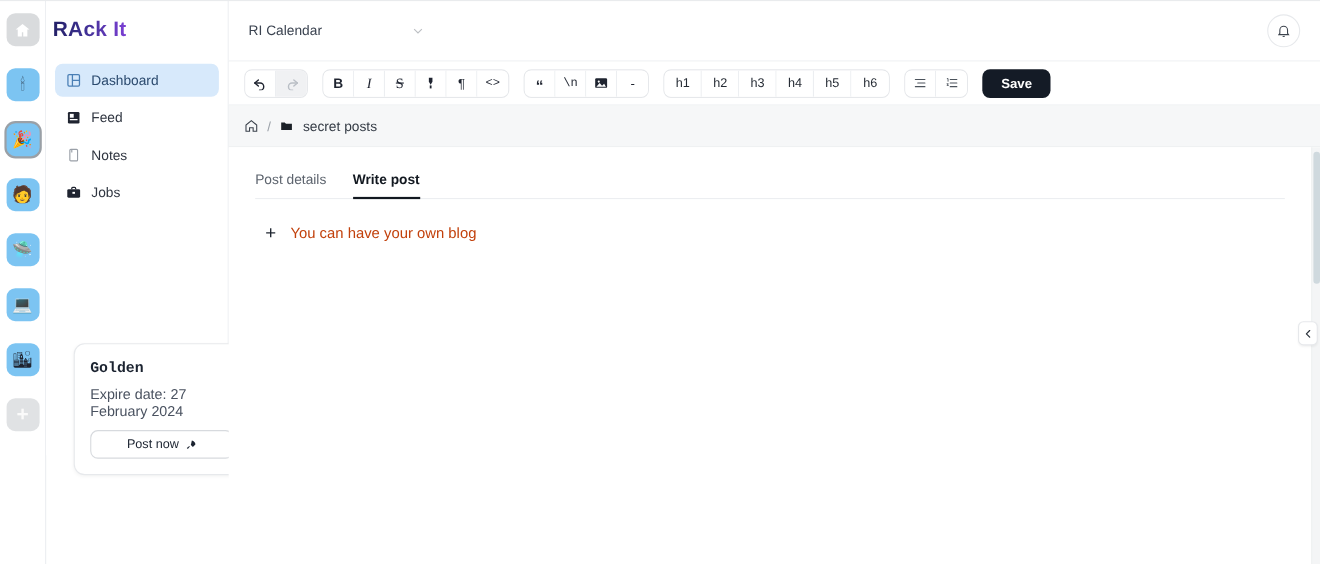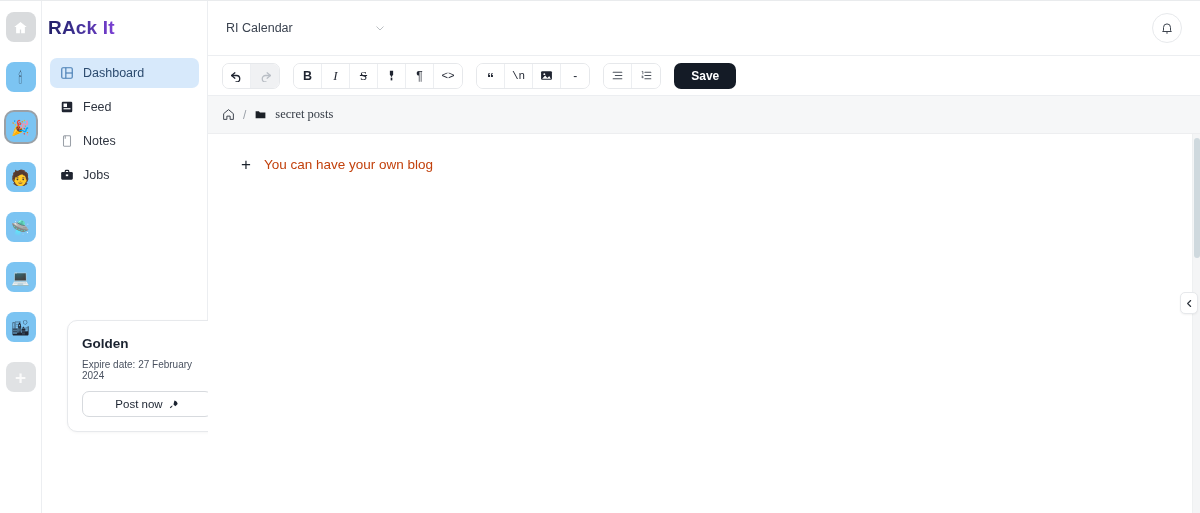--- a/index.html
+++ b/index.html
@@ -68,22 +68,22 @@
   
   .promo {
     position: absolute; left: 25px; bottom: -18px;
     width: 160px;
     background: #fff;
     border: 1px solid #e7e9ec;
     border-radius: 10px;
     padding: 15px 14px 14px 14px;
     box-shadow: 0 1px 3px rgba(0,0,0,.04);
   }
-  .promo-title { font-size: 13.5px; font-weight: 700; color: #1b2330; }
-  .promo-sub { font-size: 10px; color: #4a5260; margin-top: 8px; }
+  .promo-title { font-size: 13.5px; font-weight: 700; color: #1b2330; font-family: Liberation Mono, monospace; }
+  .promo-sub { font-size: 13px; color: #4a5260; margin-top: 8px; }
   .promo-btn {
     margin-top: 10px; width: 100%; height: 26px;
     border: 1px solid #d7dade; border-radius: 7px; background: #fff;
     font-size: 11.5px; color: #1b2330; cursor: pointer;
     display: flex; align-items: center; justify-content: center; gap: 5px;
     font-family: "Liberation Sans", sans-serif;
   }
 
   
   .main { flex: 1 1 auto; height: 513px; display: flex; flex-direction: column; min-width: 0; position: relative; }
@@ -150,21 +150,21 @@
 
   
   .crumbs {
     height: 38px; flex: 0 0 38px;
     background: #f6f7f8;
     display: flex; align-items: center; gap: 8px;
     padding: 0 14px;
     border-bottom: 1px solid #edeef0;
   }
   .crumb-sep { color: #9aa0a8; font-size: 12px; }
-  .crumb-txt { font-size: 12.5px; color: #343b45; font-family: Liberation Serif, serif; }
+  .crumb-txt { font-size: 12.5px; color: #343b45; }
   .crumbs svg { width: 13px; height: 13px; display:block; }
 
   
   .panel-wrap { flex: 1 1 auto; background: #fff; position: relative; min-height: 0; display:flex; }
   .panel {
     flex: 1 1 auto;
     background: #fff; margin: 0;
     padding: 0 24px;
     min-width: 0;
   }
@@ -380,20 +380,40 @@
             <rect x="2" y="4" width="20" height="16" rx="2"></rect>
             <circle cx="8" cy="9.5" r="1.8" fill="#fff"></circle>
             <path d="M4 18l5.5-6 4 4.5L17 13l3 5z" fill="#fff"></path>
           </svg>
         </div>
         <div class="tbtn">
             <span>-</span>
           </div>
       </div>
 
+      <div class="tgroup">
+        <div class="tbtn head">
+            <span>h1</span>
+          </div>
+        <div class="tbtn head">
+            <span>h2</span>
+          </div>
+        <div class="tbtn head">
+            <span>h3</span>
+          </div>
+        <div class="tbtn head">
+            <span>h4</span>
+          </div>
+        <div class="tbtn head">
+            <span>h5</span>
+          </div>
+        <div class="tbtn head">
+            <span>h6</span>
+          </div>
+      </div>
 
       <div class="tgroup">
         <div class="tbtn">
           <svg viewBox="0 0 24 24" fill="none" stroke="#4c535c" stroke-width="1.9" stroke-linecap="round">
             <line x1="4" y1="6" x2="20" y2="6"></line>
               <line x1="8" y1="12" x2="20" y2="12"></line>
               <line x1="4" y1="18" x2="20" y2="18"></line>
           </svg>
         </div>
         <div class="tbtn">
@@ -415,20 +435,24 @@
       </svg>
       <span class="crumb-sep">/</span>
       <svg viewBox="0 0 24 24" fill="#1b2027">
         <path d="M3 6h6l2 2.5h10V19H3z"></path>
       </svg>
       <span class="crumb-txt">secret posts</span>
     </div>
 
     <div class="panel-wrap">
       <div class="panel">
+        <div class="tabs">
+          <div class="tab">Post details</div>
+          <div class="tab active">Write post</div>
+        </div>
 
         <div class="doc-line">
           <span class="plus-handle">+</span>
           <span class="doc-text">You can have your own blog</span>
         </div>
       </div>
 
       <div class="vscroll">
         <div class="vthumb"></div>
       </div>

